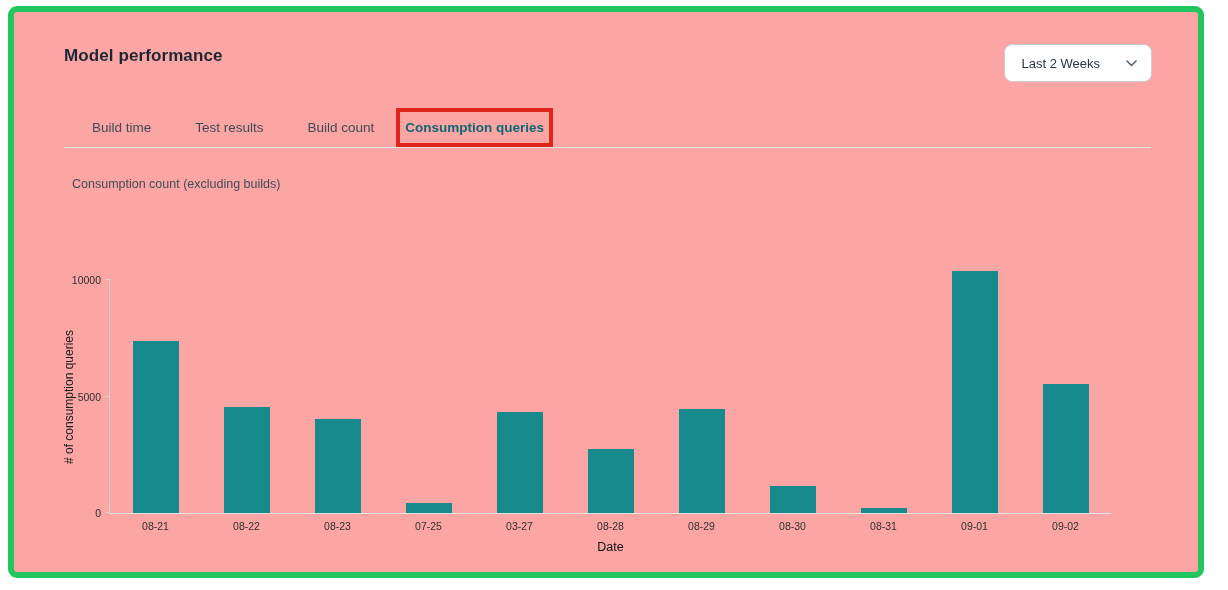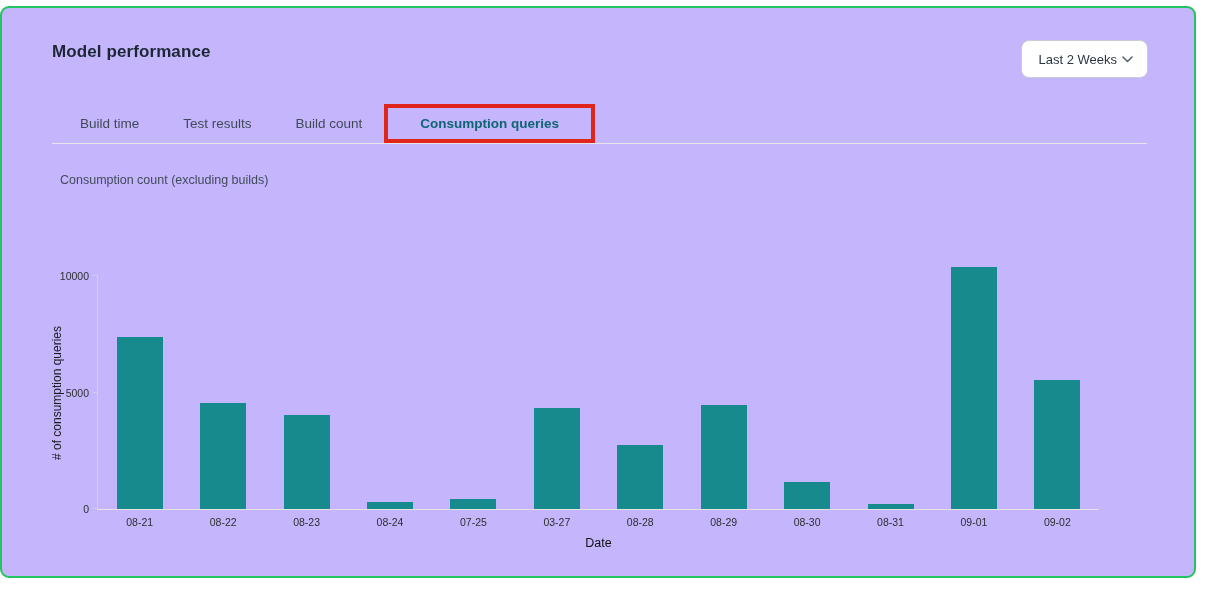--- a/index.html
+++ b/index.html
@@ -6,38 +6,38 @@
   html, body { background: #ffffff; }
   body {
     width: 1228px; height: 590px;
     font-family: "Liberation Sans", sans-serif;
     position: relative; overflow: hidden;
     color: #1c2733;
   }
   .stage { position: absolute; inset: 0; background: #ffffff; }
 
   .card {
-    position: absolute; left: 0; top: 6px;
+    position: absolute; left: 8px; top: 6px;
     width: 1196px; height: 572px;
-    background: #c4b5fd;
-    border: 2px solid #22c55e;
+    background: #fca5a5;
+    border: 6px solid #22c55e;
     border-radius: 9px;
   }
 
   
   .card-header {
     position: absolute; left: 50px; right: 46px; top: 32px;
     display: flex; justify-content: space-between; align-items: flex-start;
   }
   .page-title {
     font-size: 17px; font-weight: 600; color: var(--title, #1c2733);
     letter-spacing: 0.1px; line-height: 24px;
   }
   .dropdown {
-    display: flex; align-items: center; gap: 5px;
+    display: flex; align-items: center; gap: 26px;
     height: 38px; padding: 0 14px 0 16px;
     border: 1px solid #c8cdd4; border-radius: 8px;
     background: #fff; cursor: pointer;
     font-size: 13px; color: #2b3643;
   }
   .dropdown .chev { display: flex; align-items: center; }
 
   
   .tabs-divider {
     position: absolute; left: 50px; right: 47px; top: 135px;
@@ -49,21 +49,21 @@
   }
   .tab {
     height: 39px; display: flex; align-items: center;
     padding: 0 22px; font-size: 13.5px; color: #3f4a56;
     cursor: pointer; white-space: nowrap;
   }
   .annotation-box {
     border: 4px solid var(--annotation, #e0261c);
     background: transparent;
   }
-  .annotation-box .tab { height: 31px; padding: 0 32px; text-align: right; }
+  .annotation-box .tab { height: 31px; padding: 0 5px; text-align: right; }
   .tab.active { color: var(--accent, #0e6673); font-weight: 700; }
 
   
   .metric { position: absolute; left: 58px; top: 165px; }
   .metric-label { font-size: 12.5px; color: #414b59; }
   .metric-value { font-size: 23px; font-weight: 500; color: #16202b; margin-top: 4px; letter-spacing: 0.2px; }
 
   
   .plot {
     position: absolute; left: 95px; top: 268px;
@@ -138,24 +138,20 @@
           </div>
           <div class="bar-slot">
             <div class="bar" style="height: 45.5%;"></div>
             <div class="xtick-label">08-22</div>
           </div>
           <div class="bar-slot">
             <div class="bar" style="height: 40.5%;"></div>
             <div class="xtick-label">08-23</div>
           </div>
           <div class="bar-slot">
-            <div class="bar" style="height: 3.2%;"></div>
-            <div class="xtick-label">08-24</div>
-          </div>
-          <div class="bar-slot">
             <div class="bar" style="height: 4.5%;"></div>
             <div class="xtick-label">07-25</div>
           </div>
           <div class="bar-slot">
             <div class="bar" style="height: 43.5%;"></div>
             <div class="xtick-label">03-27</div>
           </div>
           <div class="bar-slot">
             <div class="bar" style="height: 27.3%;"></div>
             <div class="xtick-label">08-28</div>

